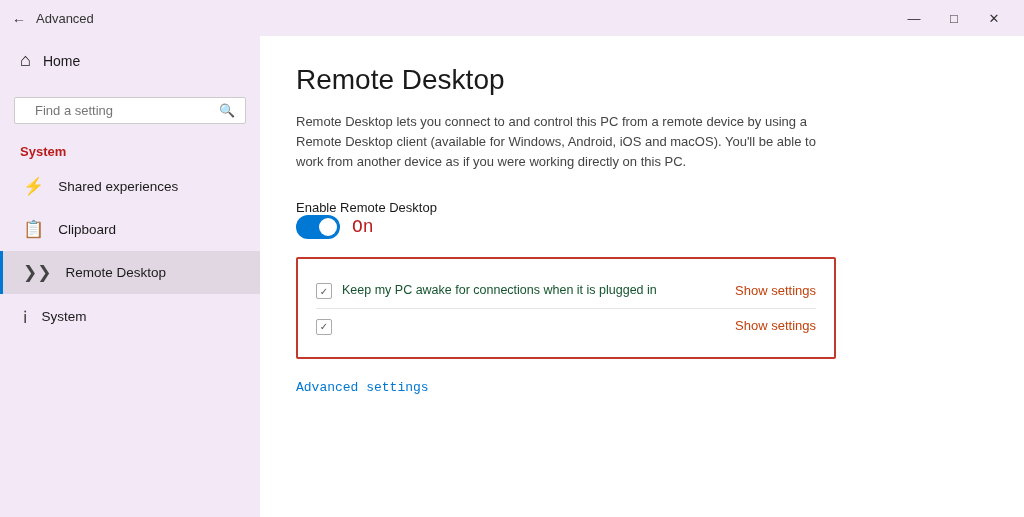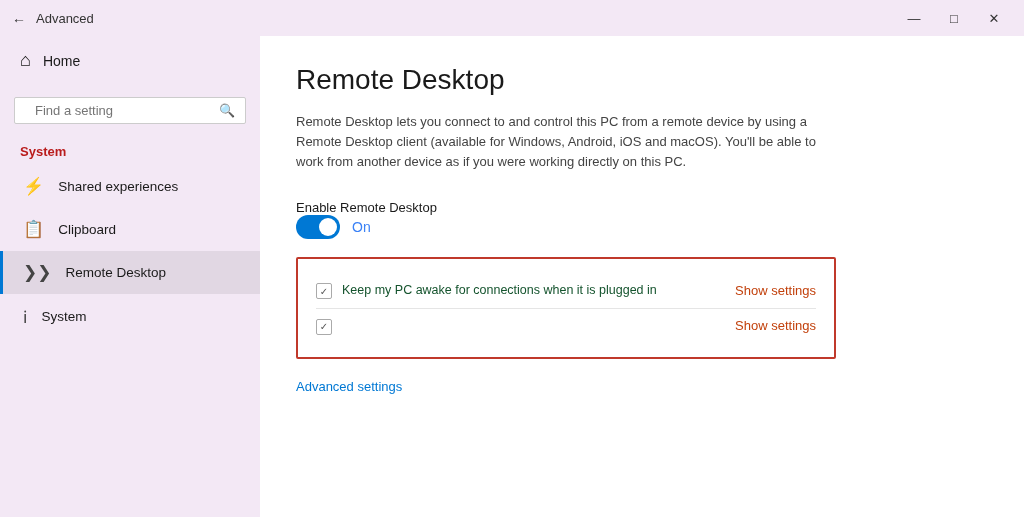--- a/index.html
+++ b/index.html
@@ -170,22 +170,23 @@
       width: 18px;
       height: 18px;
       background: #fff;
       border-radius: 50%;
       position: absolute;
       top: 3px;
       left: 23px;
       transition: left 0.2s;
     }
     .toggle-label {
-      font-size: 14px;
-      color: #3b82f6;
+      font-size: 18px;
+      color: #b91c1c;
+      font-family: Liberation Mono, monospace;
     }
 
     
     .options-box {
       border: 2px solid #c0392b;
       border-radius: 2px;
       padding: 14px 18px;
       max-width: 540px;
       margin-bottom: 18px;
     }
@@ -238,20 +239,21 @@
       align-self: center;
     }
 
     
     .advanced-link {
       font-size: 13px;
       color: #0078d4;
       cursor: pointer;
       text-decoration: none;
       display: inline-block;
+      font-family: Liberation Mono, monospace;
     }
   </style>
 </head>
 <body>
 
 <div class="title-bar">
   <span class="title-bar-back">←</span>
   <span class="title-bar-title">Advanced</span>
   <div class="title-bar-controls">
     <div class="title-bar-btn">—</div>

